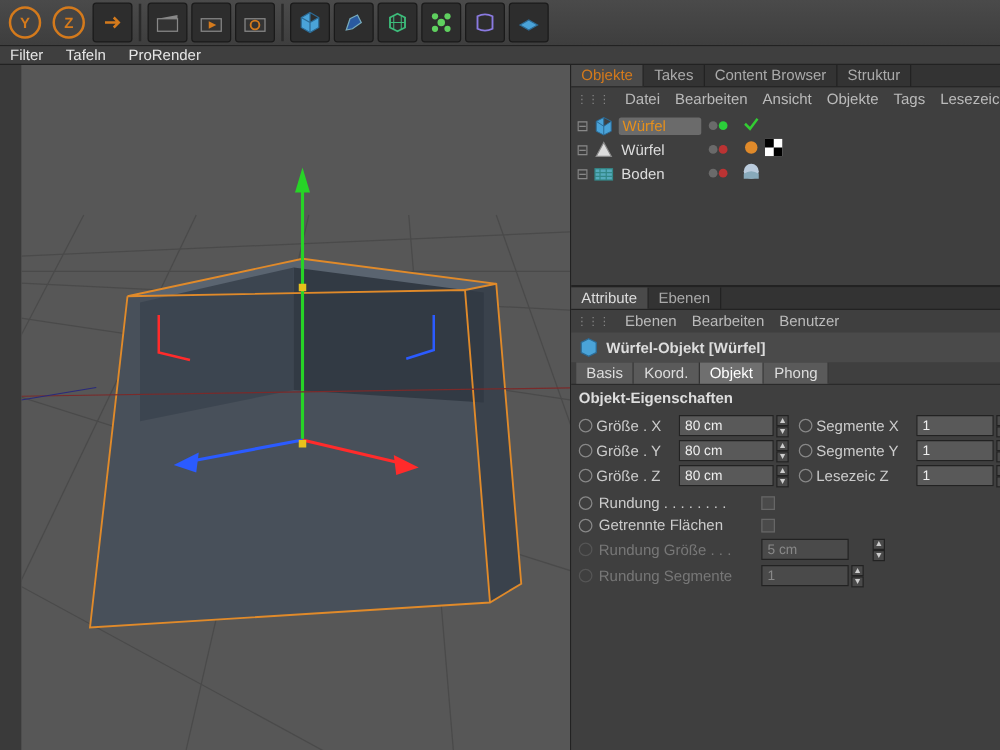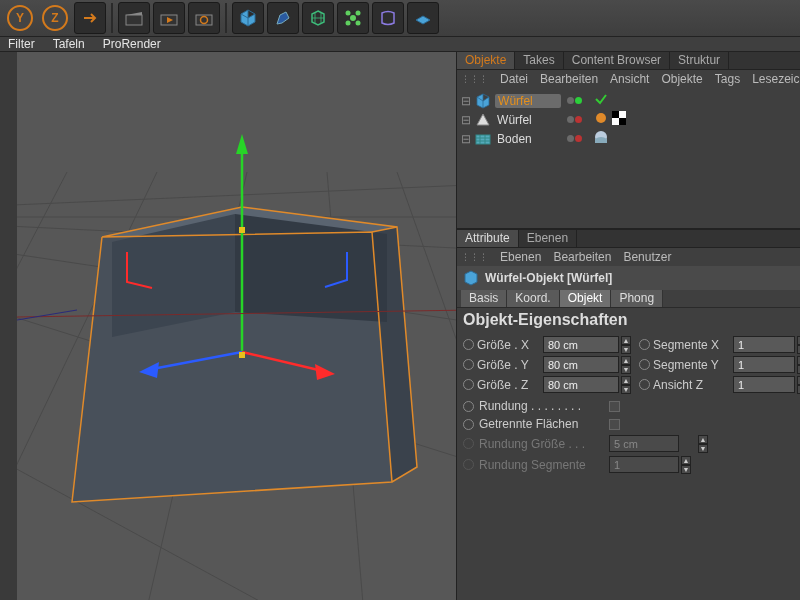--- a/index.html
+++ b/index.html
@@ -27,21 +27,21 @@
 .obj-name.sel { background:#6b6b6b; color:#e6901c; border-radius:2px; padding:0 3px; }
 .obj-dots { display:flex; gap:1px; margin-left:2px; }
 .dot { width:7px; height:7px; border-radius:50%; }
 .obj-extra { display:flex; gap:4px; margin-left:8px; }
 .attr-panel { flex:1; background:#3f3f3f; display:flex; flex-direction:column; border-top:2px solid #222;}
 .attr-header { padding:4px 6px; background:#4a4a4a; color:#ddd; display:flex; align-items:center; gap:6px; font-size:12px;font-weight:bold;}
 .sub-tabs { display:flex; height:18px; font-size:12px; padding:0 0; background:#3f3f3f; border-bottom:1px solid #2a2a2a;}
 .sub-tab { padding:1px 8px; background:#5a5a5a; cursor:pointer; color:#ddd; border-right:1px solid #333;}
 .sub-tab:first-child { margin-left:4px; }
 .sub-tab.active { background:#6f6f6f; color:#fff; }
-.section-hd { padding:3px 6px; font-weight:bold; color:#ddd; font-size:16px; background:#3f3f3f; }
+.section-hd { padding:3px 6px; font-weight:bold; color:#ddd; font-size:12px; background:#3f3f3f; }
 .prop-grid { display:grid; grid-template-columns:14px 64px 76px 14px 14px 78px 62px 14px; column-gap:2px; row-gap:3px; padding:4px 4px; align-items:center; font-size:12px;}
 .radio { width:11px; height:11px; border:1px solid #888; border-radius:50%; cursor:pointer; margin:auto;}
 .plabel { color:#ccc; }
 .pinput { background:#595959; border:1px solid #222; color:#eee; height:17px; padding:0 4px; font-size:11px; }
 .spinner { width:10px; height:17px; display:flex; flex-direction:column; }
 .spinner div { flex:1; background:#4a4a4a; border:1px solid #222; cursor:pointer; display:flex; align-items:center; justify-content:center; font-size:7px; color:#ccc;}
 .prop-row2 { display:grid; grid-template-columns:14px 126px auto; column-gap:4px; padding:2px 4px; align-items:center; font-size:12px;}
 .checkbox { width:11px; height:11px; border:1px solid #666; background:#4a4a4a; cursor:pointer;}
 .disabled { color:#777; }
 .floor { position:absolute; left:0; right:0; bottom:0; top:0; }
@@ -319,21 +319,21 @@
               <div>▼</div>
             </div>
             <div class="radio"></div>
             <div class="plabel">Größe . Z</div>
             <input class="pinput" value="80 cm" style="">
             <div class="spinner">
               <div>▲</div>
               <div>▼</div>
             </div>
             <div class="radio"></div>
-            <div class="plabel">Ansicht Z</div>
+            <div class="plabel">Lesezeic Z</div>
             <input class="pinput" value="1" style="">
             <div class="spinner">
               <div>▲</div>
               <div>▼</div>
             </div>
           </div>
         <div id="checks">
             <div class="prop-row2">
               <div class="radio"></div>
               <div class="plabel">Rundung . . . . . . . .</div>

